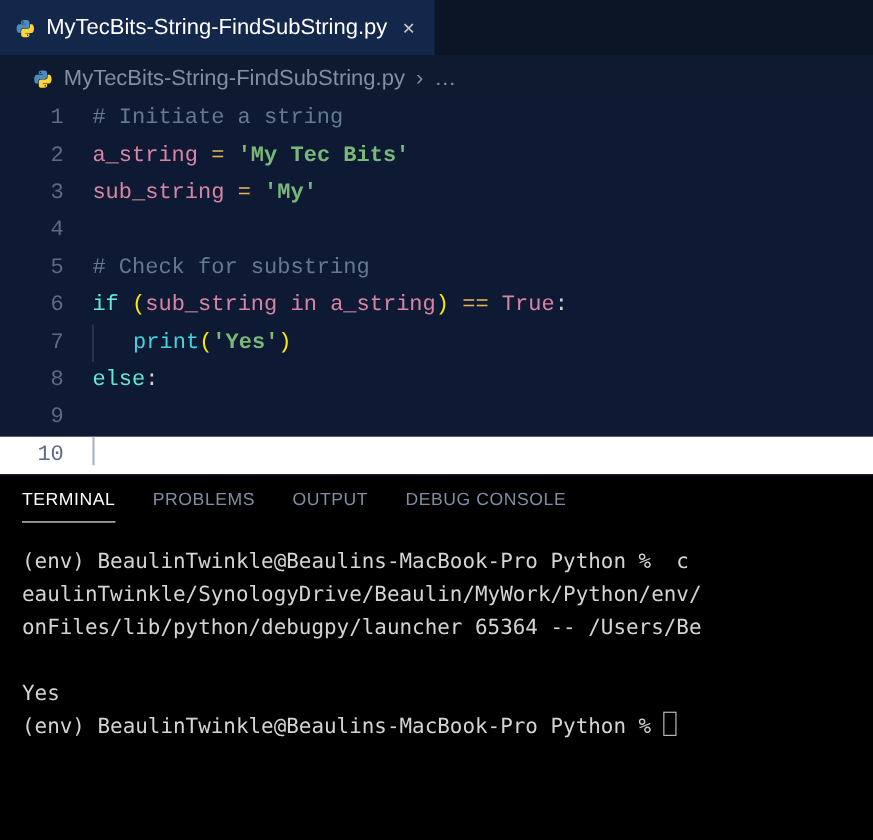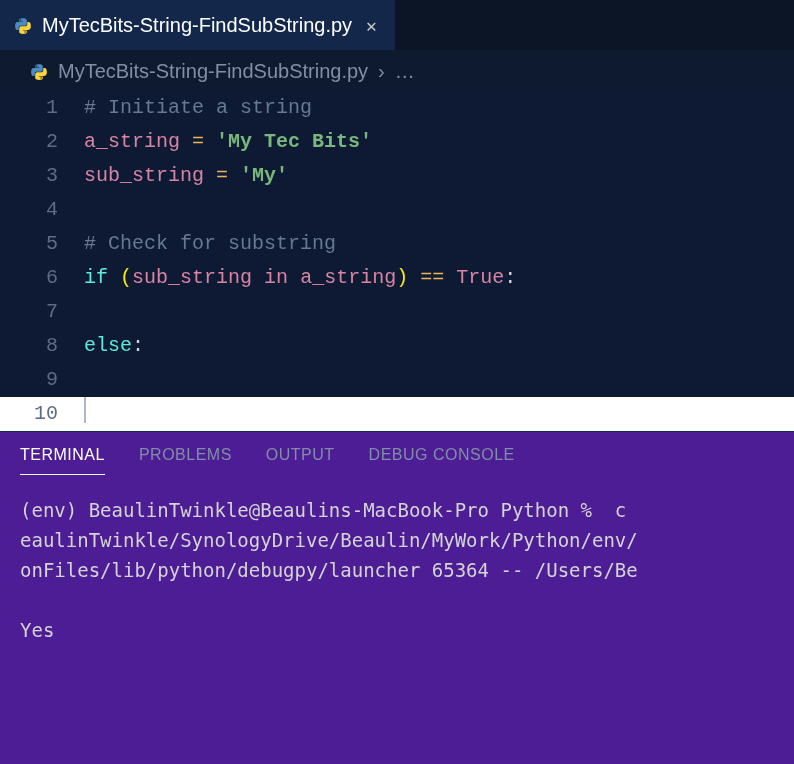--- a/index.html
+++ b/index.html
@@ -109,21 +109,21 @@
   .c-keyword { color: #d885a3; }
   .c-ctrl { color: #5eead4; }
   .c-paren { color: #fbeb00; }
   .c-func { color: #46d0e0; }
   .c-default { color: #d4d4d4; }
   .c-const { color: #d885a3; }
 
   
   .panel {
     border-top: 1px solid #1b2b47;
-    background: #4c1d95;
+    background: #000000;
     flex: 1;
     display: flex;
     flex-direction: column;
   }
   .panel-tabs {
     display: flex;
     gap: 34px;
     padding: 14px 20px 0 20px;
     font-family: -apple-system, BlinkMacSystemFont, "Segoe UI", sans-serif;
     font-size: 16px;
@@ -205,20 +205,21 @@
       <div class="code-line">
         <div class="gutter">5</div>
         <div class="code-content"><span class="c-comment"># Check for substring</span></div>
       </div>
       <div class="code-line">
         <div class="gutter">6</div>
         <div class="code-content"><span class="c-ctrl">if</span><span class="c-default"> </span><span class="c-paren">(</span><span class="c-var">sub_string</span><span class="c-default"> </span><span class="c-keyword">in</span><span class="c-default"> </span><span class="c-var">a_string</span><span class="c-paren">)</span><span class="c-default"> </span><span class="c-op">==</span><span class="c-default"> </span><span class="c-const">True</span><span class="c-default">:</span></div>
       </div>
       <div class="code-line">
         <div class="gutter">7</div>
+        <div class="code-content"><span class="indent-guide"></span>   <span class="c-func">print</span><span class="c-paren">(</span><span class="c-string">'Yes'</span><span class="c-paren">)</span></div>
       </div>
       <div class="code-line">
         <div class="gutter">8</div>
         <div class="code-content"><span class="c-ctrl">else</span><span class="c-default">:</span></div>
       </div>
       <div class="code-line">
         <div class="gutter">9</div>
       </div>
       <div class="code-line line-highlight">
         <div class="gutter">10</div>
@@ -226,16 +227,16 @@
       </div>
     </div>
 
   <div class="panel">
     <div class="panel-tabs" id="panel-tabs">
         <div class="panel-tab active">TERMINAL</div>
         <div class="panel-tab">PROBLEMS</div>
         <div class="panel-tab">OUTPUT</div>
         <div class="panel-tab">DEBUG CONSOLE</div>
       </div>
-    <div class="terminal-content" id="terminal"><div>(env) BeaulinTwinkle@Beaulins-MacBook-Pro Python %  c</div><div>eaulinTwinkle/SynologyDrive/Beaulin/MyWork/Python/env/</div><div>onFiles/lib/python/debugpy/launcher 65364 -- /Users/Be</div><div>&nbsp;</div><div>Yes</div></div>
+    <div class="terminal-content" id="terminal"><div>(env) BeaulinTwinkle@Beaulins-MacBook-Pro Python %  c</div><div>eaulinTwinkle/SynologyDrive/Beaulin/MyWork/Python/env/</div><div>onFiles/lib/python/debugpy/launcher 65364 -- /Users/Be</div><div>&nbsp;</div><div>Yes</div><div><span>(env) BeaulinTwinkle@Beaulins-MacBook-Pro Python % </span><span class="term-cursor"></span></div></div>
   </div>
 
 </div>
 
 </body></html>

